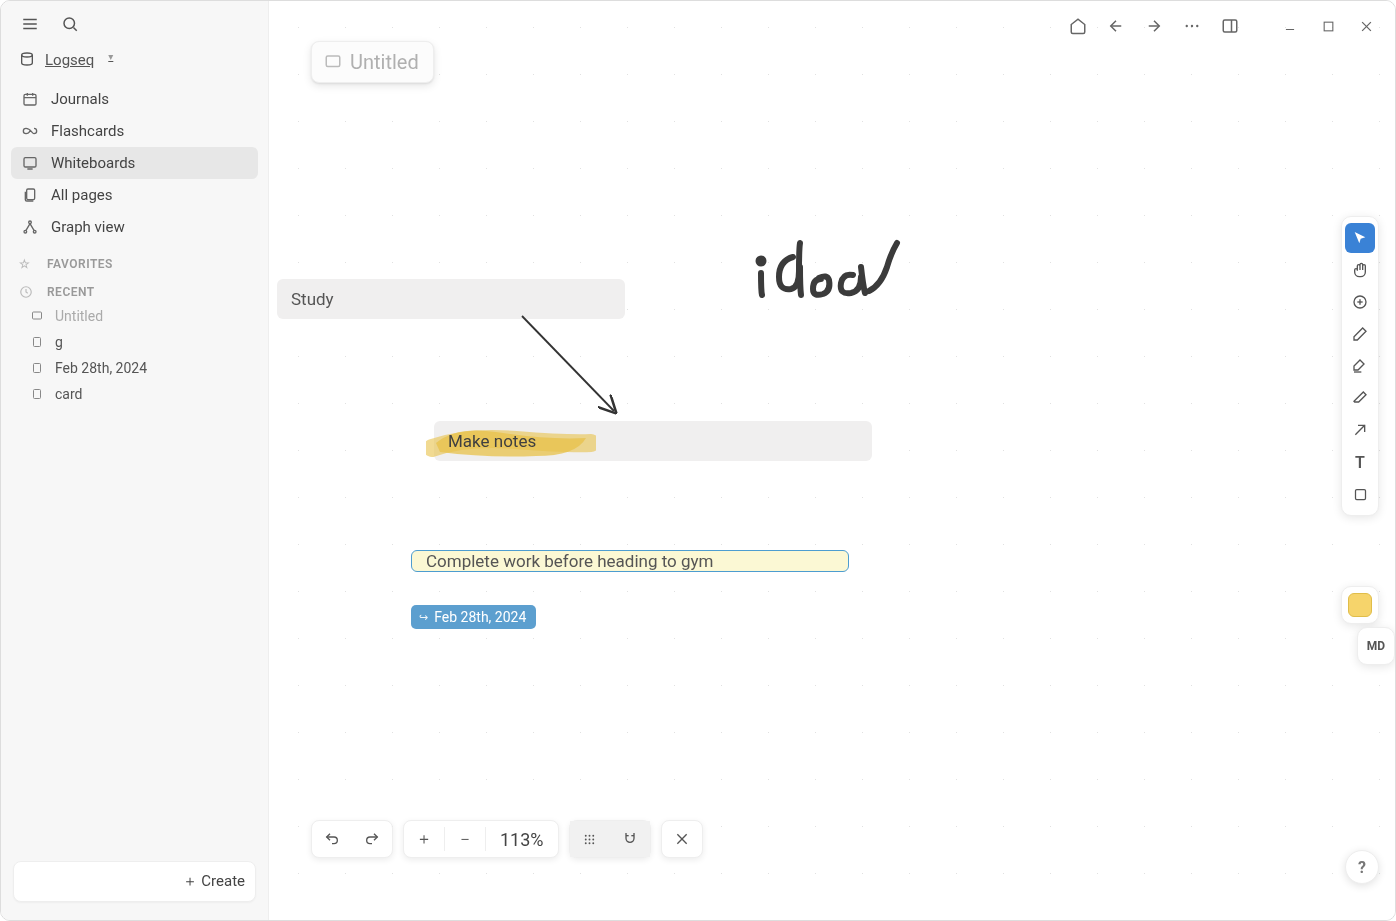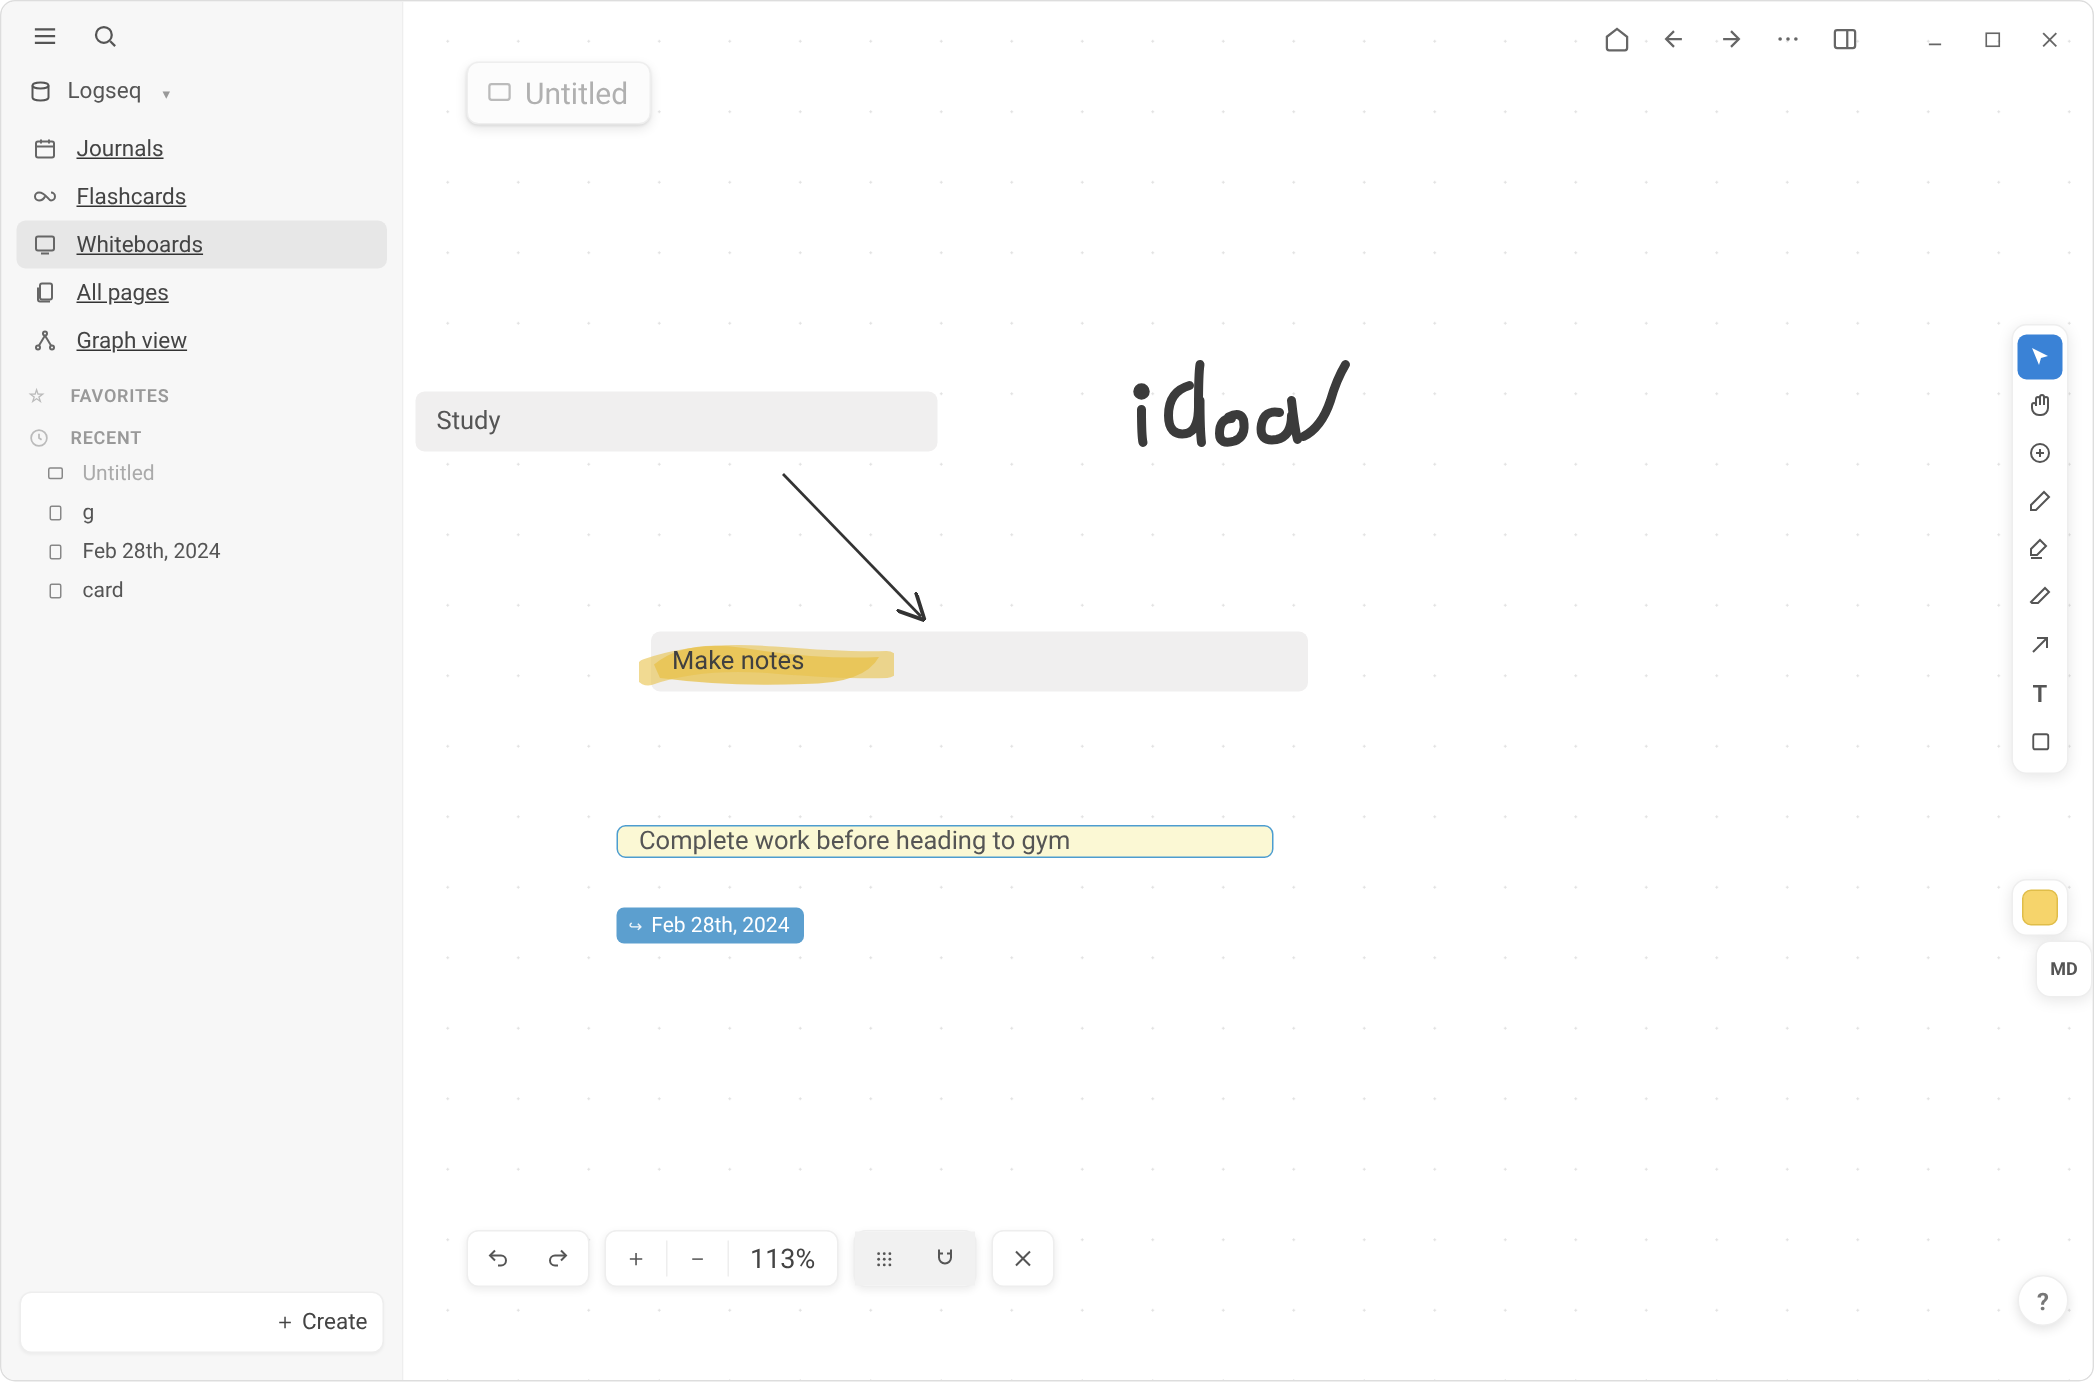--- a/index.html
+++ b/index.html
@@ -4,24 +4,24 @@
 <style>
   * { box-sizing: border-box; }
   html, body { margin:0; padding:0; height:100%; font-family: -apple-system, BlinkMacSystemFont, "Segoe UI", Roboto, sans-serif; }
   body { display:flex; background:#fff; color:#333; height:921px; width:1396px; overflow:hidden; border-radius:10px; border:1px solid #ddd;}
   
   
   .sidebar { width:268px; background:#f7f7f7; display:flex; flex-direction:column; border-right:1px solid #eee; }
   .sidebar-top { display:flex; align-items:center; gap:14px; padding:10px 16px 4px 16px; }
   .icon-btn { width:26px; height:26px; display:flex; align-items:center; justify-content:center; color:#555; cursor:pointer; border-radius:4px; }
   
-  .graph-chooser { display:flex; align-items:flex-end; gap:10px; padding:10px 18px; color:#555; cursor:pointer; font-size:15px; }
+  .graph-chooser { display:flex; align-items:flex-start; gap:10px; padding:10px 18px; color:#555; cursor:pointer; font-size:15px;text-decoration:underline; }
   .graph-chooser .chev { margin-left:4px; color:#999; font-size:10px;}
   
-  .nav-list { padding:4px 10px;text-decoration:underline; }
+  .nav-list { padding:4px 10px; }
   .nav-item { display:flex; align-items:center; gap:12px; padding:7px 10px; border-radius:6px; color:#444; font-size:15px; cursor:pointer; }
   .nav-item.active { background:#e7e7e7; }
   .nav-item .nicon { width:18px; display:flex; align-items:center; justify-content:center; color:#666; }
   
   .section-hdr { display:flex; align-items:center; gap:10px; padding:10px 18px 4px 18px; color:#999; font-size:12px; font-weight:600; letter-spacing:.5px; }
   .section-hdr .nicon { width:18px; color:#bbb; }
   
   .recent-item { display:flex; align-items:center; gap:10px; padding:5px 18px 5px 30px; color:#555; font-size:14px; cursor:pointer; }
   .recent-item.dim { color:#aaa; }
   .recent-item .ricon { width:14px; color:#888; font-size:12px; }
@@ -30,21 +30,21 @@
   .create-btn { margin:10px 12px 18px 12px; padding:10px; background:#fff; border:1px solid #eee; border-radius:8px; text-align:right; font-size:15px; color:#444; cursor:pointer; box-shadow:0 1px 2px rgba(0,0,0,.04); }
   
   
   .main { flex:1; position:relative; background:#fff; overflow:hidden; }
   .dotgrid { position:absolute; inset:0; background-image: radial-gradient(#c8c8c8 0.9px, transparent 0.9px); background-size:47px 47px; background-position: 6px 3px; opacity:.55; }
   
   .wb-title { position:absolute; left:42px; top:40px; background:#fcfcfc; border:1px solid #eee; border-radius:8px; padding:8px 14px 8px 12px; box-shadow:0 3px 8px rgba(0,0,0,.10), 0 1px 2px rgba(0,0,0,.08); display:flex; align-items:center; gap:8px; color:#b0b0b0; font-size:20px; }
   .wb-title .wicon { color:#bbb; }
   
   .node { position:absolute; background:#f0efef; border-radius:6px; padding:10px 14px; font-size:17px; color:#555; }
-  .node.study { left:8px; top:260px; width:348px; }
+  .node.study { left:8px; top:278px; width:348px; }
   .node.notes { left:165px; top:420px; width:438px; color:#404040; }
   .node.notes .hl { position:absolute; left:-8px; top:-3px; width:170px; height:46px; pointer-events:none; }
   
   .tasknote { position:absolute; left:142px; top:549px; width:438px; background:#fbf8d4; border:1.5px solid #4d9dd0; border-radius:6px; padding:0 14px; font-size:17px; color:#555; }
   
   .datechip { position:absolute; left:142px; top:604px; background:#5c9fcf; color:#fff; font-size:14px; padding:4px 10px 4px 8px; border-radius:5px; display:flex; align-items:center; gap:6px; }
   .datechip .chipicon { font-size:11px; opacity:.9; }
   
   
   .topright { position:absolute; right:14px; top:10px; display:flex; align-items:center; gap:8px; }

